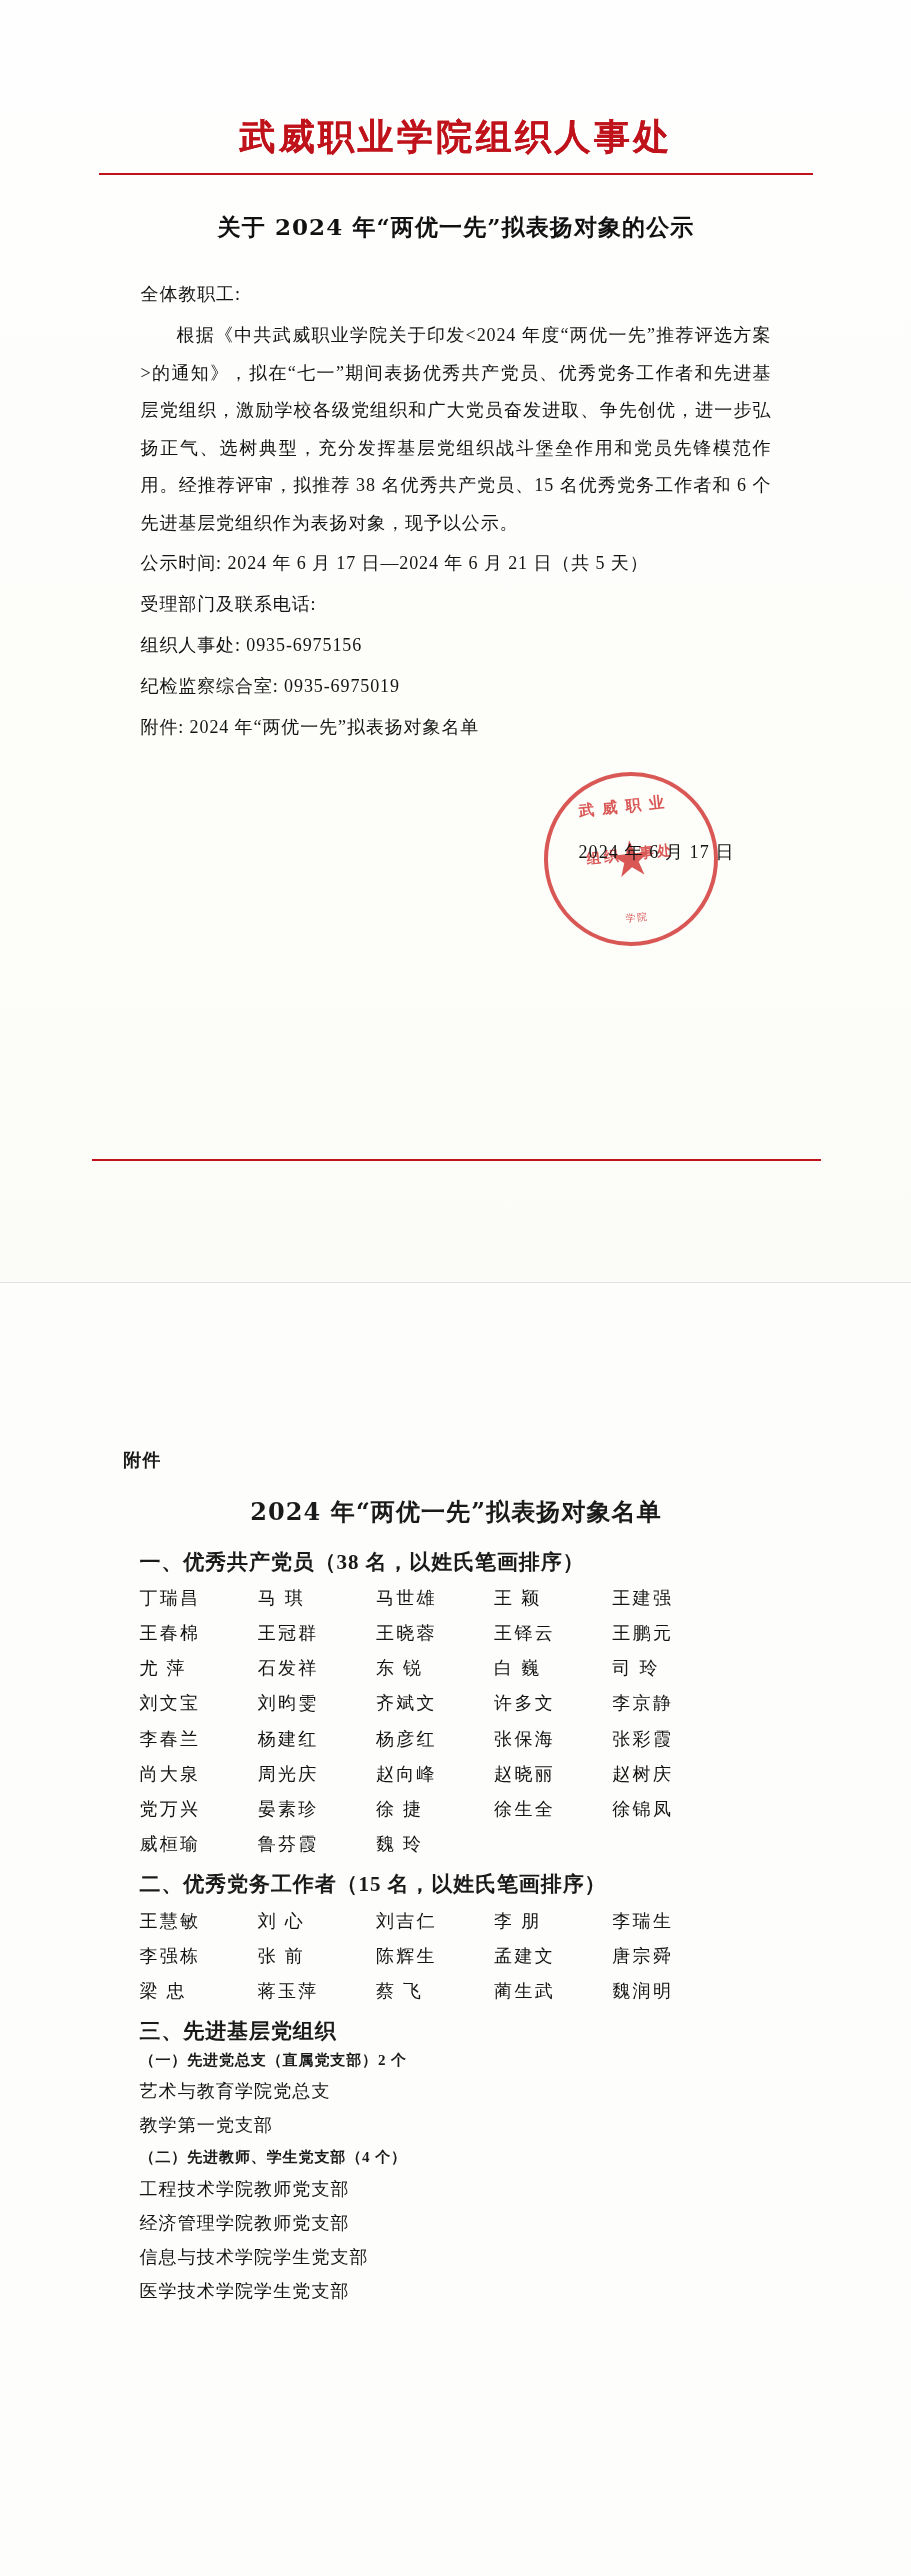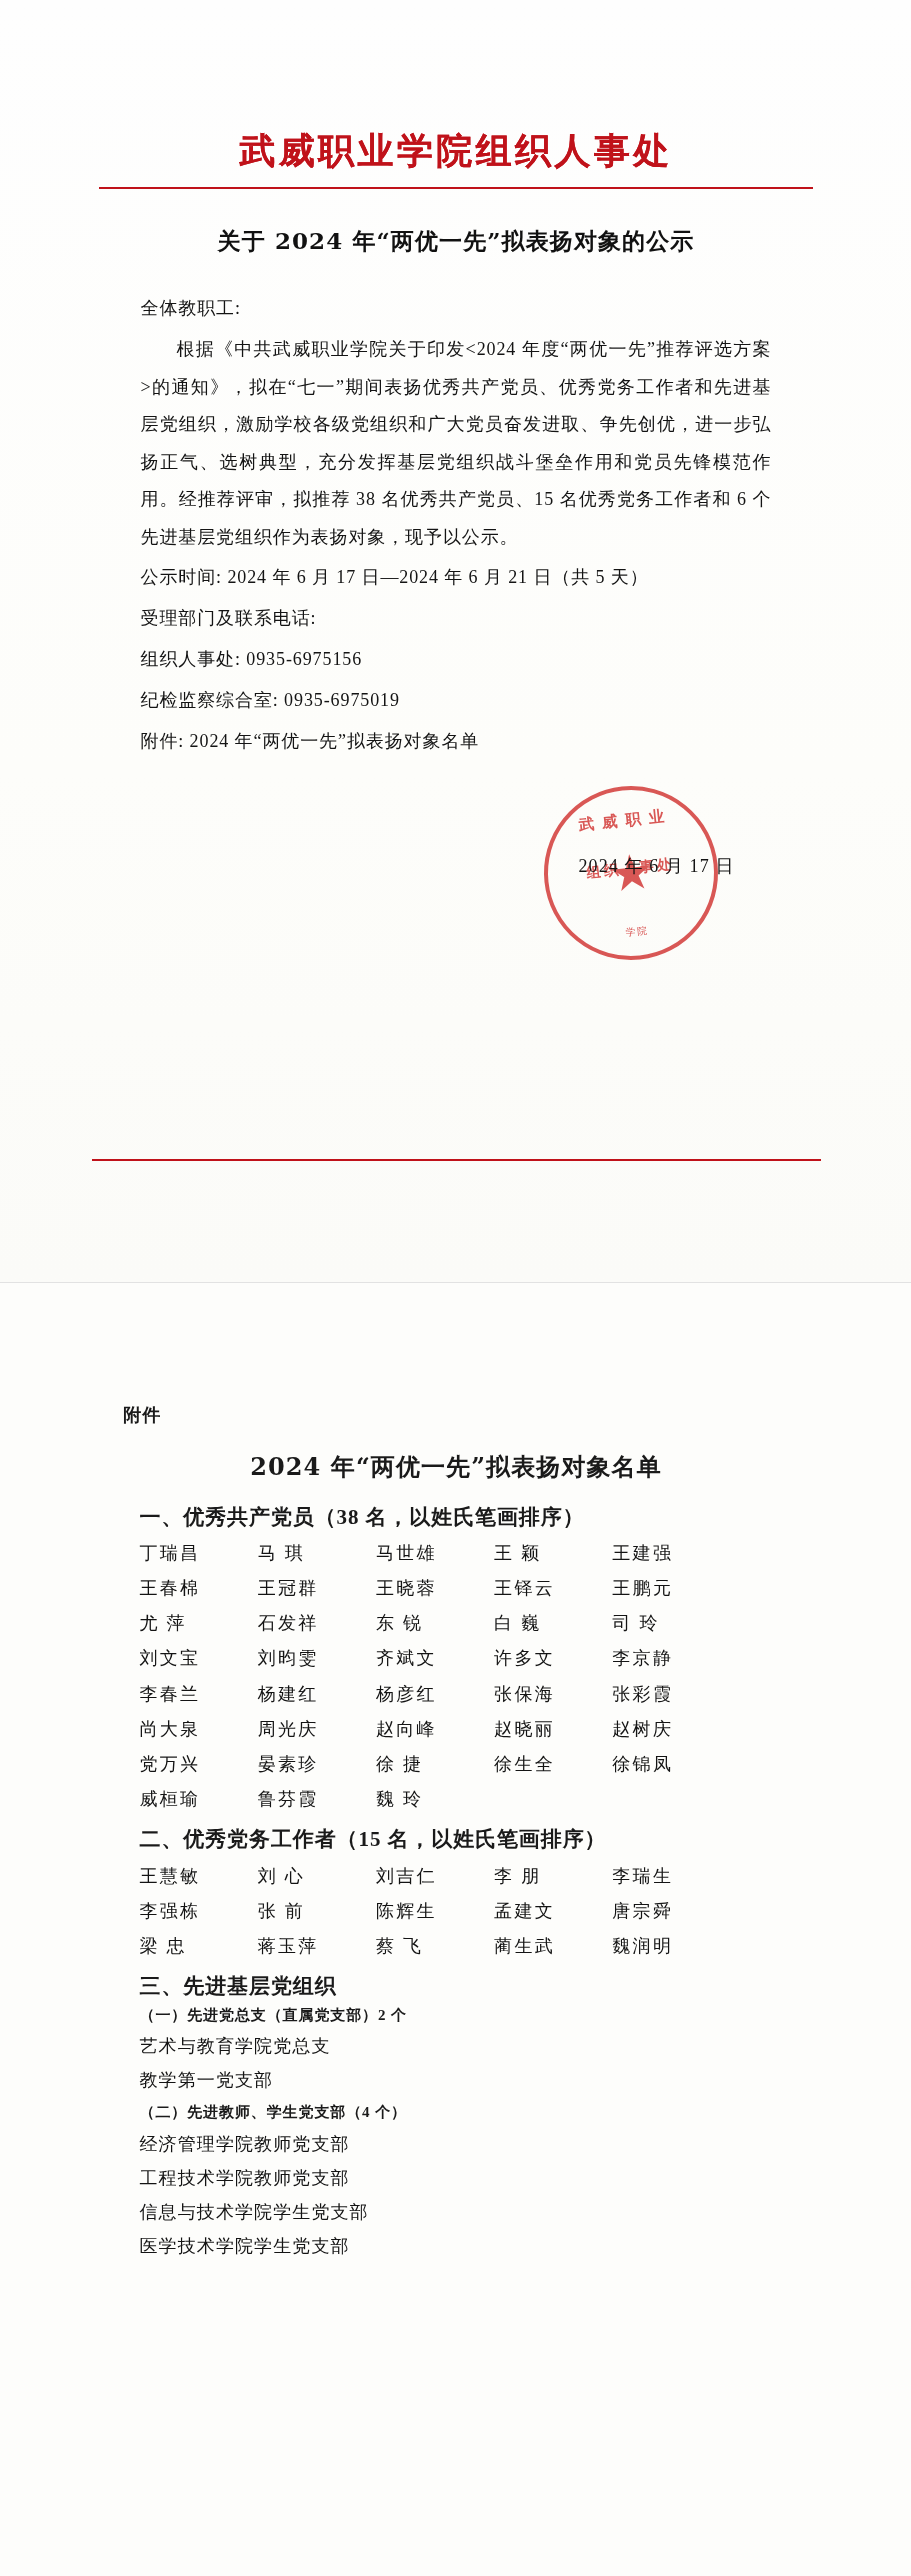--- a/index.html
+++ b/index.html
@@ -14,21 +14,21 @@
   }
   .page {
     position: relative;
     width: 912px;
     box-sizing: border-box;
     background: #fdfdfb;
   }
   
   #page-1 {
     height: 1282px;
-    padding: 14px;
+    padding: 0;
     background: linear-gradient(180deg,#fefefe 0%, #fdfdfa 60%, #fbfbf8 100%);
   }
   .doc-body-1 {
     position: relative;
     margin: 0 auto;
     width: 729px;
     padding-top: 115px;
   }
   .org-title {
     text-align: center;
@@ -146,20 +146,21 @@
   .doc-body-2 {
     margin: 0 auto;
     width: 677px;
     padding-top: 120px;
   }
   .attach-label {
     font-size: 18px;
     font-weight: bold;
     letter-spacing: 1.1px;
     margin-left: 5.7px;
+    margin-top: 45px;
   }
   .list-title {
     text-align: center;
     font-size: 24px;
     font-weight: bold;
     margin: 24px 0 19.5px 0;
     letter-spacing: 1.1px;
     font-family: "DejaVu Serif", "Liberation Serif", serif;
   }
   .section-head {
@@ -306,21 +307,21 @@
     <div class="sub-head">（一）先进党总支（直属党支部）2 个</div>
 
     <div id="list-1">
         <div class="plain-line">艺术与教育学院党总支</div>
         <div class="plain-line">教学第一党支部</div>
       </div>
 
     <div class="sub-head">（二）先进教师、学生党支部（4 个）</div>
 
     <div id="list-2">
+        <div class="plain-line">工程技术学院教师党支部</div>
         <div class="plain-line">经济管理学院教师党支部</div>
-        <div class="plain-line">工程技术学院教师党支部</div>
         <div class="plain-line">信息与技术学院学生党支部</div>
         <div class="plain-line">医学技术学院学生党支部</div>
       </div>
 
   </div>
 </div>
 
 
 </body></html>

